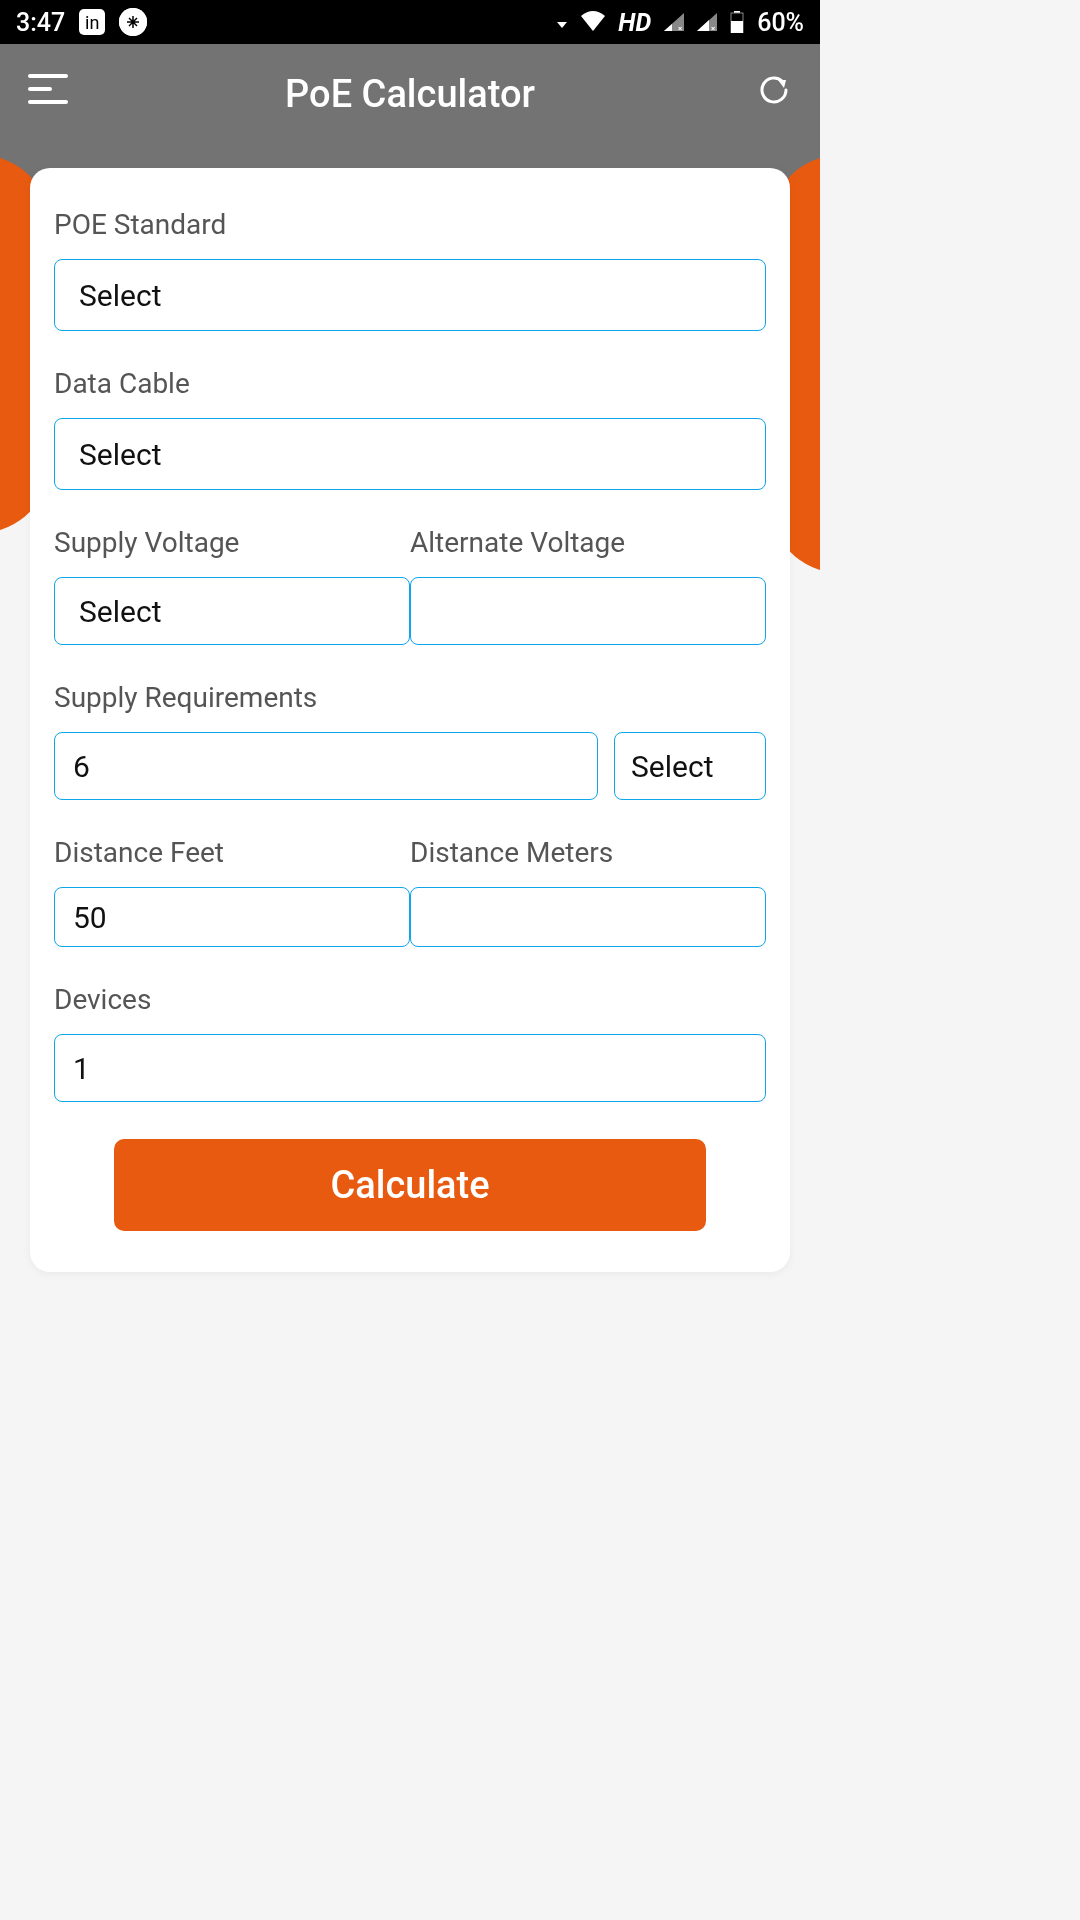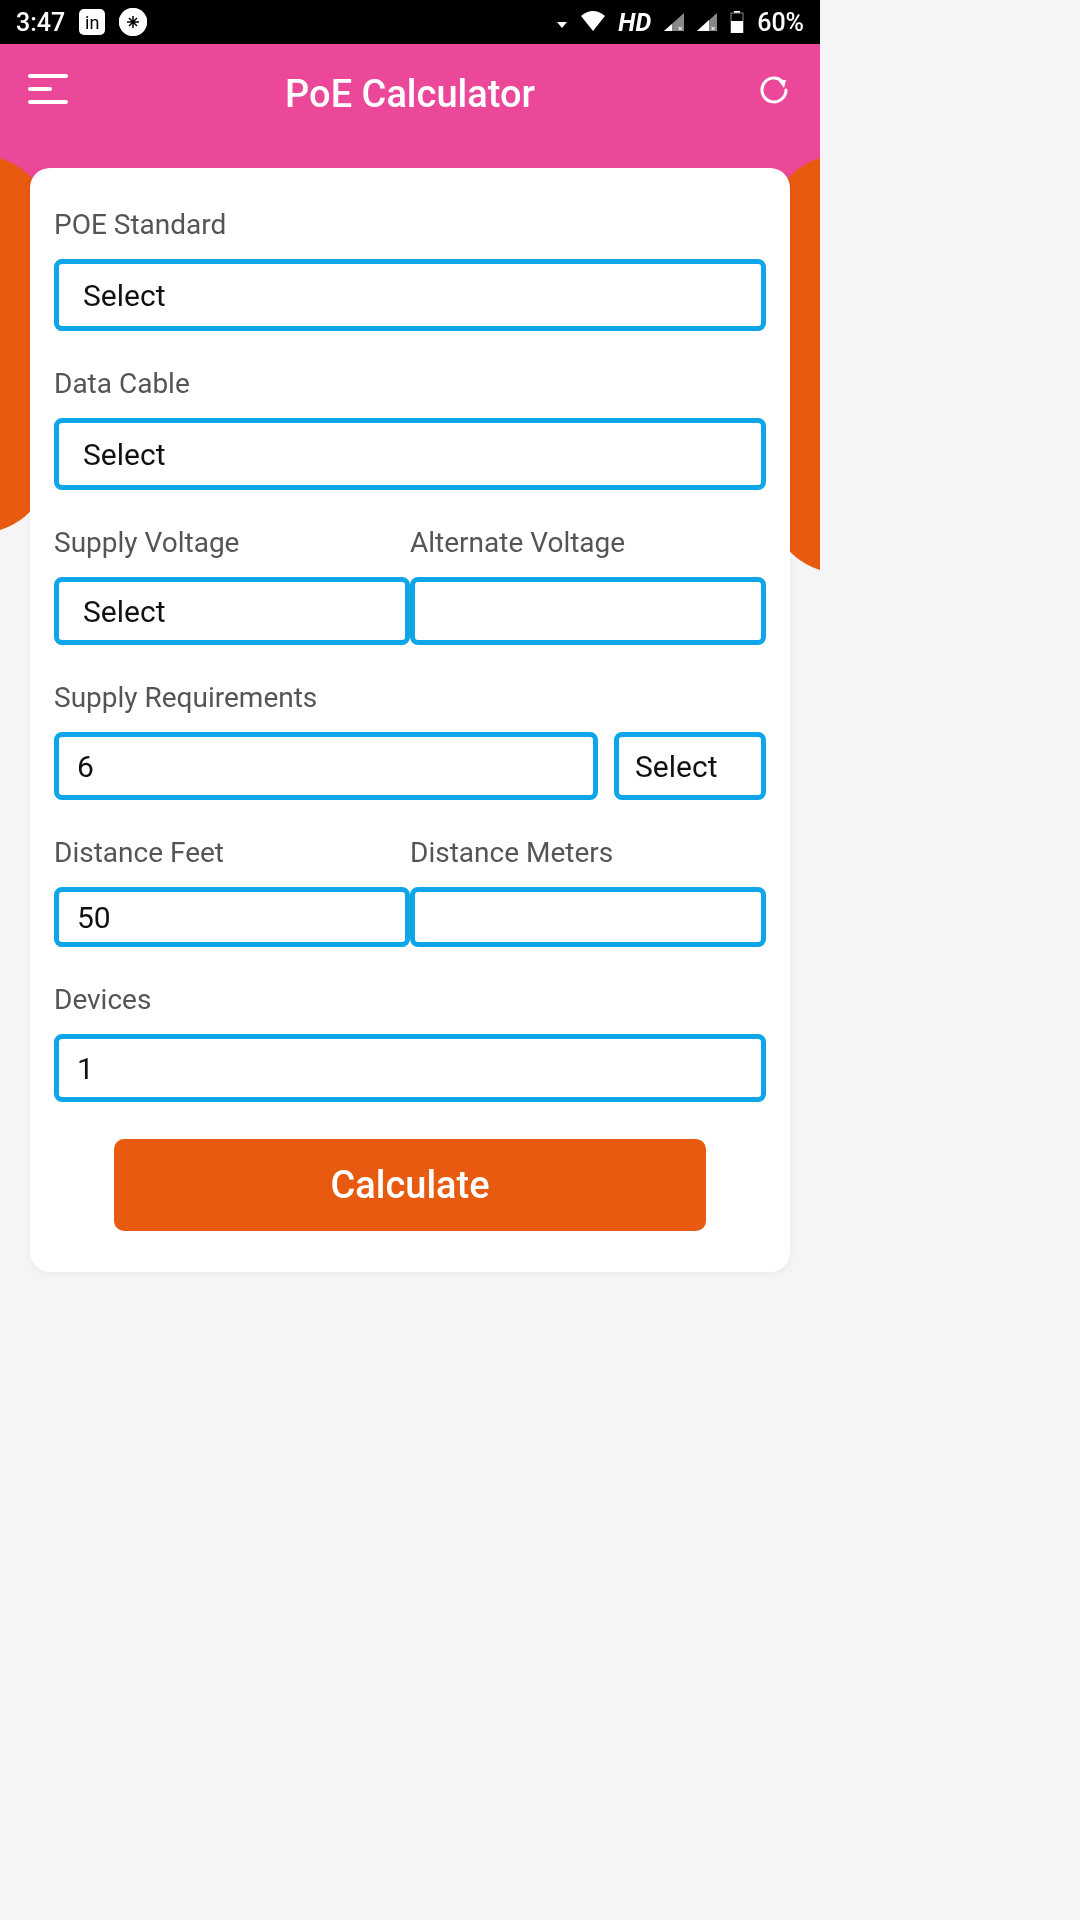--- a/index.html
+++ b/index.html
@@ -56,21 +56,21 @@
 
     .circle-icon {
       width: 28px;
       height: 28px;
       background: #fff;
       border-radius: 50%;
       position: relative;
     }
 
     .header {
-      background: #ec4899;
+      background: #737373;
       height: 150px;
       display: flex;
       align-items: flex-start;
       justify-content: space-between;
       padding: 24px 28px 0 28px;
       position: relative;
     }
 
     .header-title {
       color: #fff;
@@ -159,21 +159,21 @@
     .field-label {
       color: #555;
       font-size: 28px;
       font-weight: 400;
       margin-bottom: 18px;
       display: block;
     }
 
     .select-field, .text-field {
       width: 100%;
-      border: 5px solid #0ea5e9;
+      border: 1px solid #0ea5e9;
       border-radius: 8px;
       padding: 18px 24px;
       font-size: 30px;
       color: #111;
       background: #fff;
       height: 72px;
       display: flex;
       align-items: center;
       cursor: pointer;
     }

